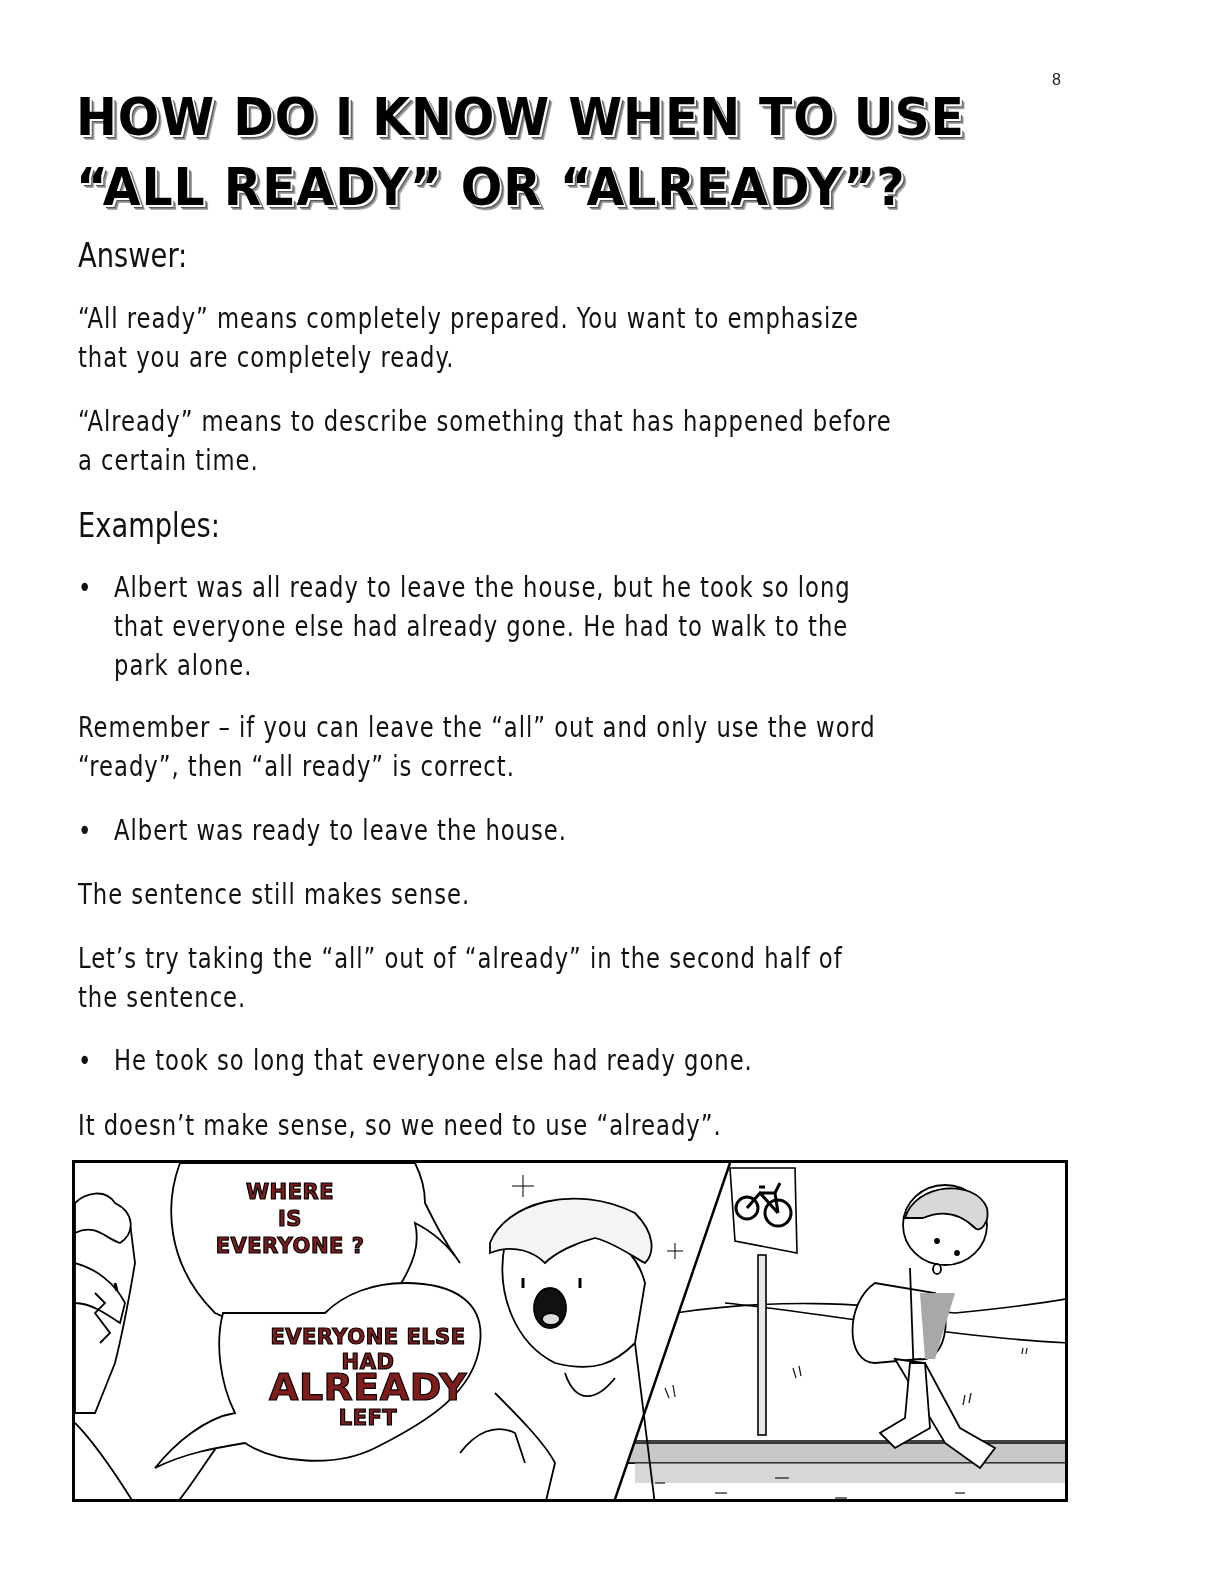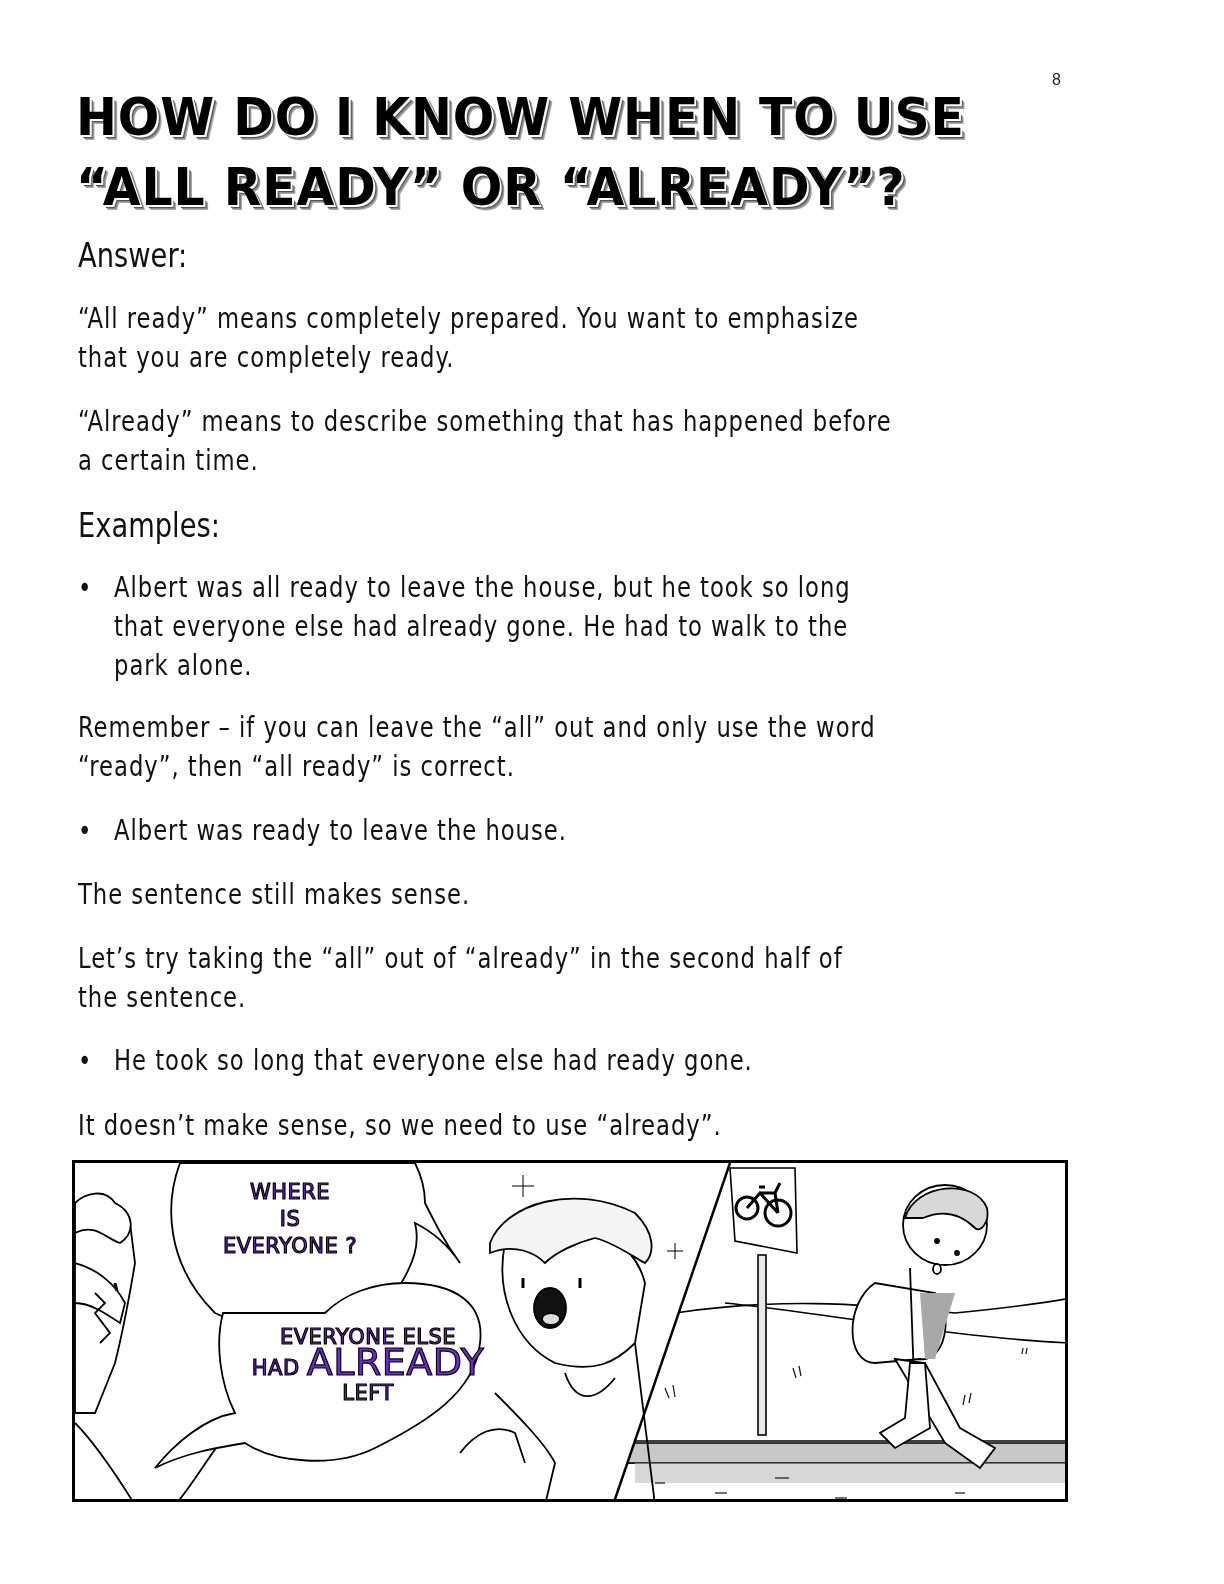--- a/index.html
+++ b/index.html
@@ -7,21 +7,21 @@
   .page-number { position: absolute; left: 1052px; top: 71px; font-family: "Liberation Sans", sans-serif; font-size: 16px; color: #222; }
   .title { position: absolute; left: 76px; top: 82px; margin: 0; font-family: "DejaVu Sans", sans-serif; font-weight: 900; font-size: 52px; line-height: 70px; letter-spacing: 1px; color: #000; text-transform: uppercase; text-shadow: 2px 2px 0 #fff, 3px 3px 0 #555, 4px 4px 0 #888, 5px 5px 0 #aaa; transform: scaleX(0.94); transform-origin: left top; }
   .title span { display: block; }
   .section-heading { position: absolute; left: 78px; font-size: 33px; line-height: 40px; color: #111; margin: 0; font-weight: normal; transform: scaleX(0.92); transform-origin: left top; }
   .para { position: absolute; left: 78px; width: 1000px; font-size: 28px; line-height: 39px; color: #111; margin: 0; letter-spacing: 1.1px; transform: scaleX(0.9); transform-origin: left top; width: 1100px; }
   .bullet { position: absolute; left: 78px; width: 1100px; font-size: 28px; line-height: 39px; letter-spacing: 1.1px; margin: 0; transform: scaleX(0.9); transform-origin: left top; }
   .bullet .dot { position: absolute; left: 0; top: 0; }
   .bullet .txt { display: block; margin-left: 40px; }
   .panel { position: absolute; left: 72px; top: 1160px; width: 996px; height: 342px; border: 3px solid #000; box-sizing: border-box; overflow: hidden; background: #fff; }
   .panel svg { position: absolute; left: 0; top: 0; }
-  .bubble-text { position: absolute; font-family: "DejaVu Sans", sans-serif; font-weight: normal; color: #6d28d9; text-align: center; -webkit-text-stroke: 1.2px #000; letter-spacing: 0.5px; text-transform: uppercase; }
+  .bubble-text { position: absolute; font-family: "DejaVu Sans", sans-serif; font-weight: bold; color: #7f1d1d; text-align: center; -webkit-text-stroke: 1.2px #000; letter-spacing: 0.5px; text-transform: uppercase; }
 </style>
 </head>
 <body>
 
 <div class="page-number">8</div>
 
 <h1 class="title">
   <span>How do I know when to use</span>
   <span>“All ready” or “Already”?</span>
 </h1>

